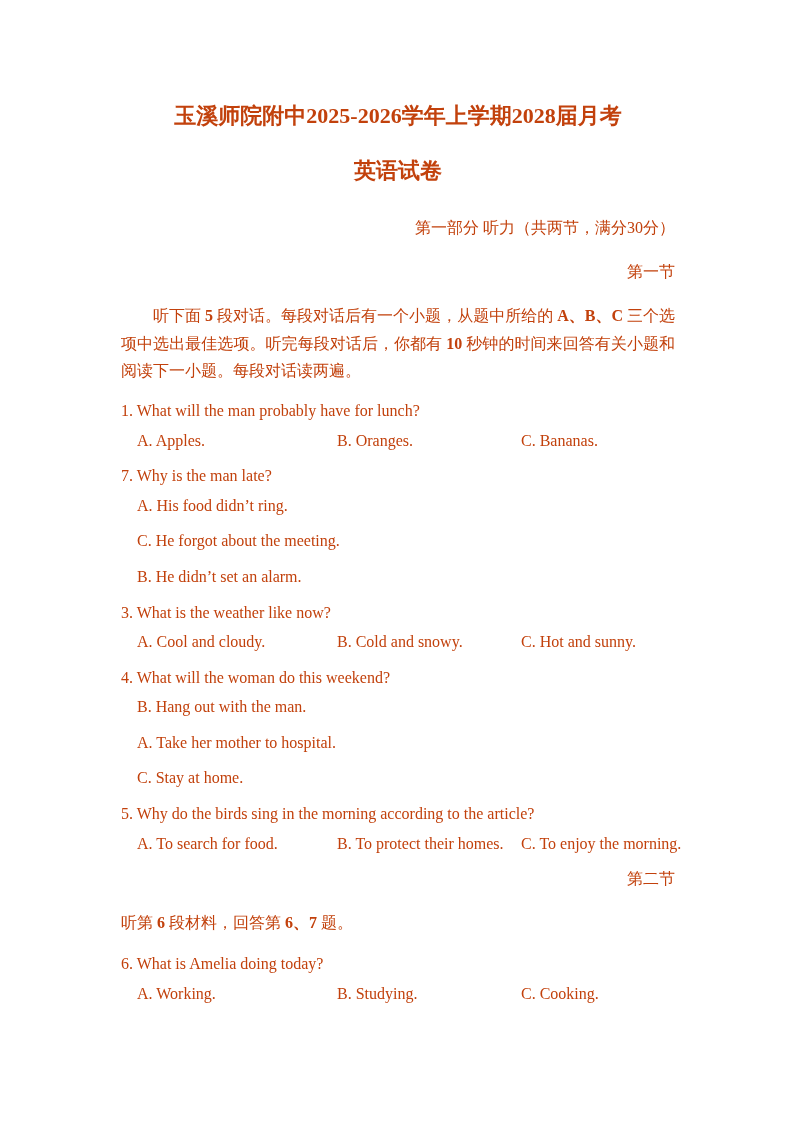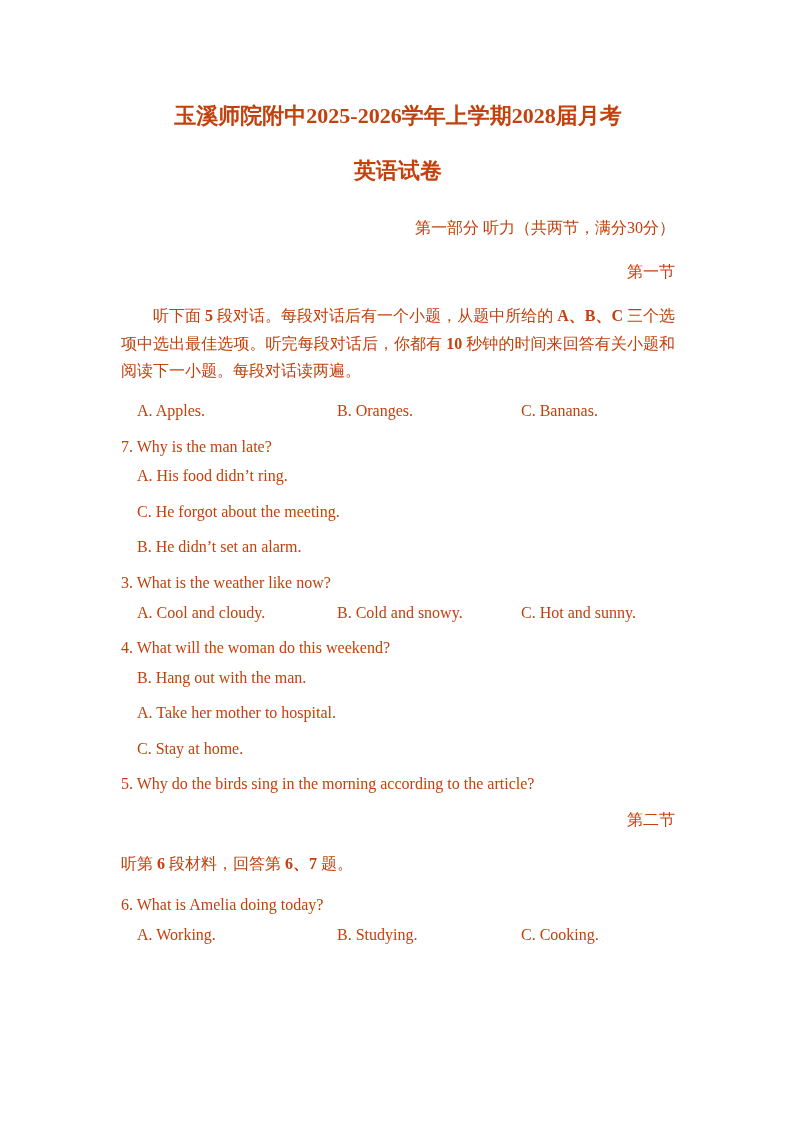--- a/index.html
+++ b/index.html
@@ -62,20 +62,21 @@
   <h1 class="title">玉溪师院附中2025-2026学年上学期2028届月考</h1>
   <h2 class="subtitle">英语试卷</h2>
 
   <p class="heading">第一部分 听力（共两节，满分30分）</p>
 
   <p class="heading">第一节</p>
 
   <p class="para"><span>听下面 </span><span class="seg-b">5</span><span> 段对话。每段对话后有一个小题，从题中所给的 </span><span class="seg-b">A、B、C</span><span> 三个选项中选出最佳选项。听完每段对话后，你都有 </span><span class="seg-b">10</span><span> 秒钟的时间来回答有关小题和阅读下一小题。每段对话读两遍。</span></p>
 
   <div class="question">
+    <p class="q-text">1. What will the man probably have for lunch?</p>
     <div class="opts-row">
       <span class="opt col1">A. Apples.</span>
       <span class="opt col2">B. Oranges.</span>
       <span class="opt">C. Bananas.</span>
     </div>
   </div>
 
   <div class="question">
     <p class="q-text">7. Why is the man late?</p>
     <p class="opt-line">A. His food didn’t ring.</p>
@@ -94,20 +95,25 @@
 
   <div class="question">
     <p class="q-text">4. What will the woman do this weekend?</p>
     <p class="opt-line">B. Hang out with the man.</p>
     <p class="opt-line">A. Take her mother to hospital.</p>
     <p class="opt-line">C. Stay at home.</p>
   </div>
 
   <div class="question">
     <p class="q-text">5. Why do the birds sing in the morning according to the article?</p>
+    <div class="opts-row">
+      <span class="opt col1">A. To search for food.</span>
+      <span class="opt col2">B. To protect their homes.</span>
+      <span class="opt">C. To enjoy the morning.</span>
+    </div>
   </div>
 
   <p class="heading">第二节</p>
 
 
   <p class="plain-line"><span>听第 </span><span class="seg-b">6</span><span> 段材料，回答第 </span><span class="seg-b">6、7</span><span> 题。</span></p>
 
   <div class="question">
     <p class="q-text">6. What is Amelia doing today?</p>
     <div class="opts-row">

